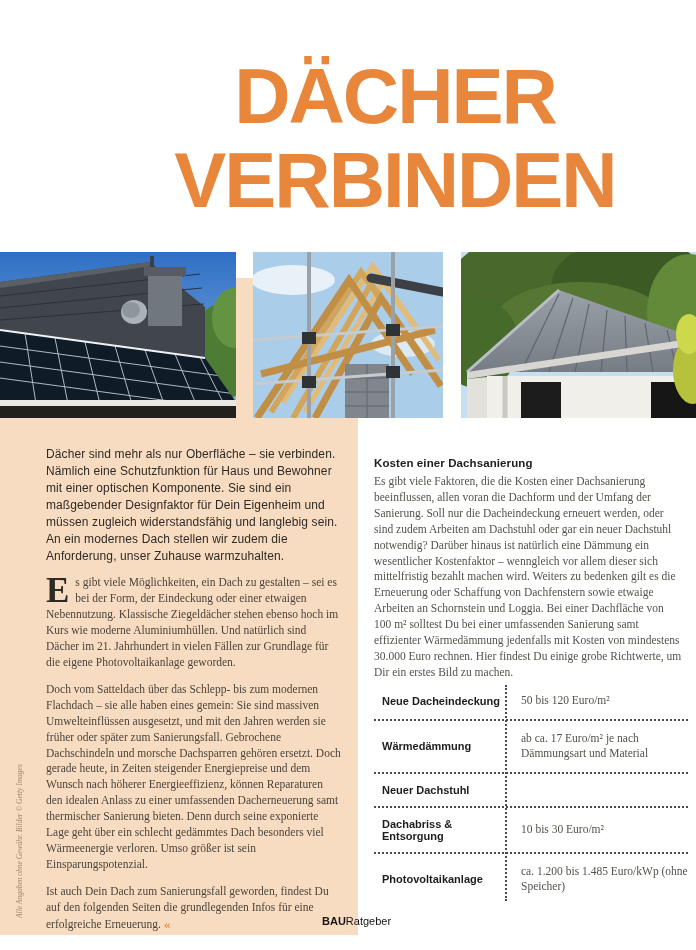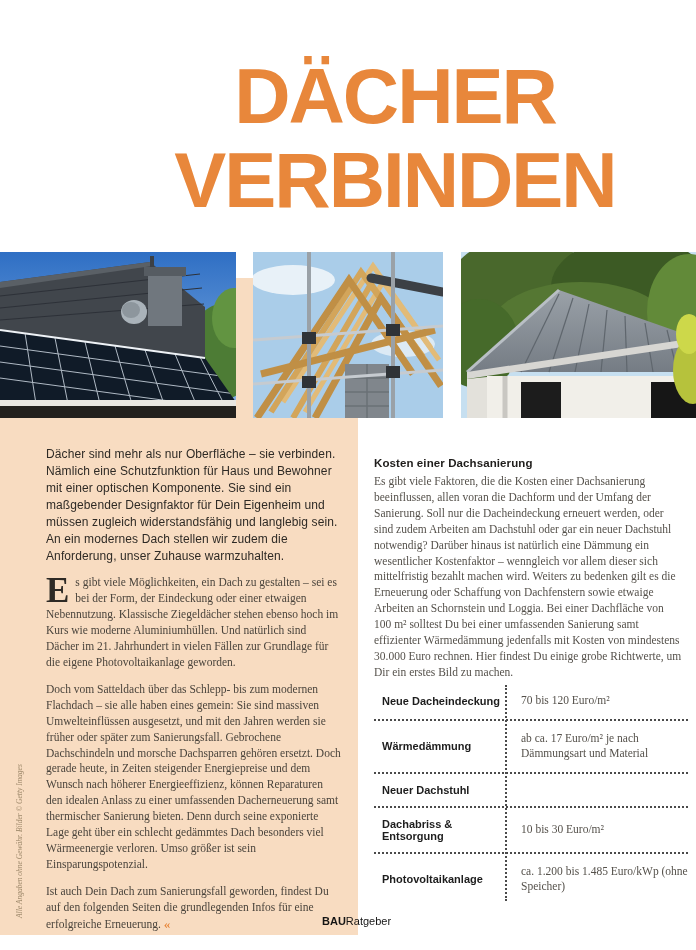--- a/index.html
+++ b/index.html
@@ -199,21 +199,21 @@
   <div class="rightcol">
     <div class="rc-heading">Kosten einer Dachsanierung</div>
     <div class="rc-body">Es gibt viele Faktoren, die die Kosten einer Dachsanierung beeinflussen, allen voran die Dachform und der Umfang der Sanierung. Soll nur die Dacheindeckung erneuert werden, oder sind zudem Arbeiten am Dachstuhl oder gar ein neuer Dachstuhl notwendig? Darüber hinaus ist natürlich eine Dämmung ein wesentlicher Kostenfaktor – wenngleich vor allem dieser sich mittelfristig bezahlt machen wird. Weiters zu bedenken gilt es die Erneuerung oder Schaffung von Dachfenstern sowie etwaige Arbeiten an Schornstein und Loggia. Bei einer Dachfläche von 100 m² solltest Du bei einer umfassenden Sanierung samt effizienter Wärmedämmung jedenfalls mit Kosten von mindestens 30.000 Euro rechnen. Hier findest Du einige grobe Richtwerte, um Dir ein erstes Bild zu machen.</div>
   </div>
 
   <div class="cost-table">
     <div class="vline"></div>
 
   <div class="cost-row sep">
         <div class="cost-label">Neue Dacheindeckung</div>
-        <div class="cost-value">70 bis 120 Euro/m²</div>
+        <div class="cost-value">50 bis 120 Euro/m²</div>
       </div>
       <div class="cost-row sep">
         <div class="cost-label">Wärmedämmung</div>
         <div class="cost-value">ab ca. 17 Euro/m² je nach Dämmungsart und Material</div>
       </div>
       <div class="cost-row sep">
         <div class="cost-label">Neuer Dachstuhl</div>
       </div>
       <div class="cost-row sep">
         <div class="cost-label">Dachabriss &amp; Entsorgung</div>

